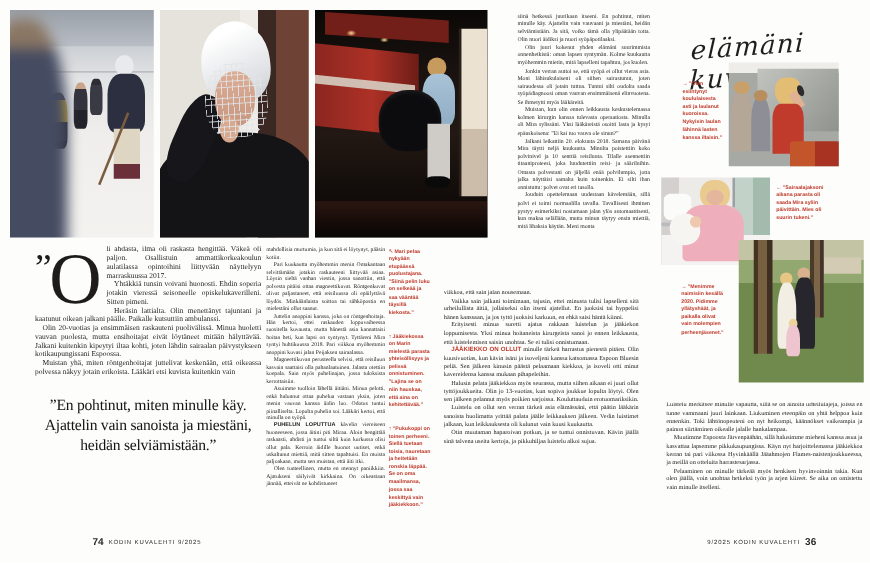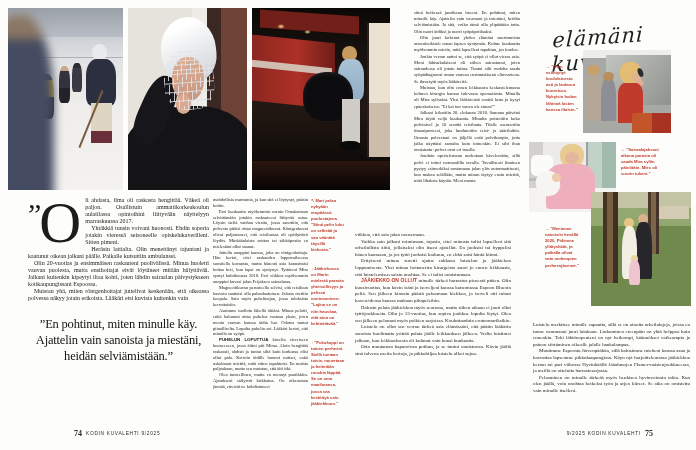--- a/index.html
+++ b/index.html
@@ -137,21 +137,21 @@
   
   .script-title{position:absolute;left:552px;top:24px;width:130px;
     font-family:"DejaVu Serif",serif;font-style:italic;font-size:21px;color:#1f1e1d;
     letter-spacing:1px;transform:rotate(-4deg) skewX(-6deg);}
 
   
   .folio{position:absolute;top:429px;font-family:"Liberation Sans","DejaVu Sans",sans-serif;
     font-size:4.8px;letter-spacing:.7px;color:#2a2a2a;}
   .folio-l{left:72px;}
   .folio-r{right:41px;text-align:right;}
-  .fnum{font-family:Liberation Serif, serif;font-size:8px;font-weight:bold;letter-spacing:0;
+  .fnum{font-family:Liberation Sans, sans-serif;font-size:8px;font-weight:bold;letter-spacing:0;
     vertical-align:-1px;margin:0 2px;}
 </style>
 </head>
 <body>
 
 <div class="spread">
 
   <div class="photo p-rink">
     <div class="rk-stand"></div>
     <div class="rk-glass"></div>
@@ -277,15 +277,15 @@
     <div class="wd-groomh"></div>
     <div class="wd-groom"></div>
     <div class="wd-brideh"></div>
     <div class="wd-bride"></div>
     <div class="wd-childh"></div>
     <div class="wd-child"></div>
   </div>
   <p class="cap s-cap s-cap3"><span class="arrow">→</span><span>”Menimme naimisiin kesällä 2020. Pidimme yllätyshäät, ja paikalla olivat vain molempien perheenjäsenet.”</span></p>
 
   <div class="folio folio-l"><span class="fnum">74</span> <span>KODIN KUVALEHTI</span> <span>9/2025</span></div>
-  <div class="folio folio-r"><span>9/2025</span> <span>KODIN KUVALEHTI</span> <span class="fnum">75</span></div>
+  <div class="folio folio-r"><span>9/2025</span> <span>KODIN KUVALEHTI</span> <span class="fnum">36</span></div>
 
 </div>
 
 </body></html>

